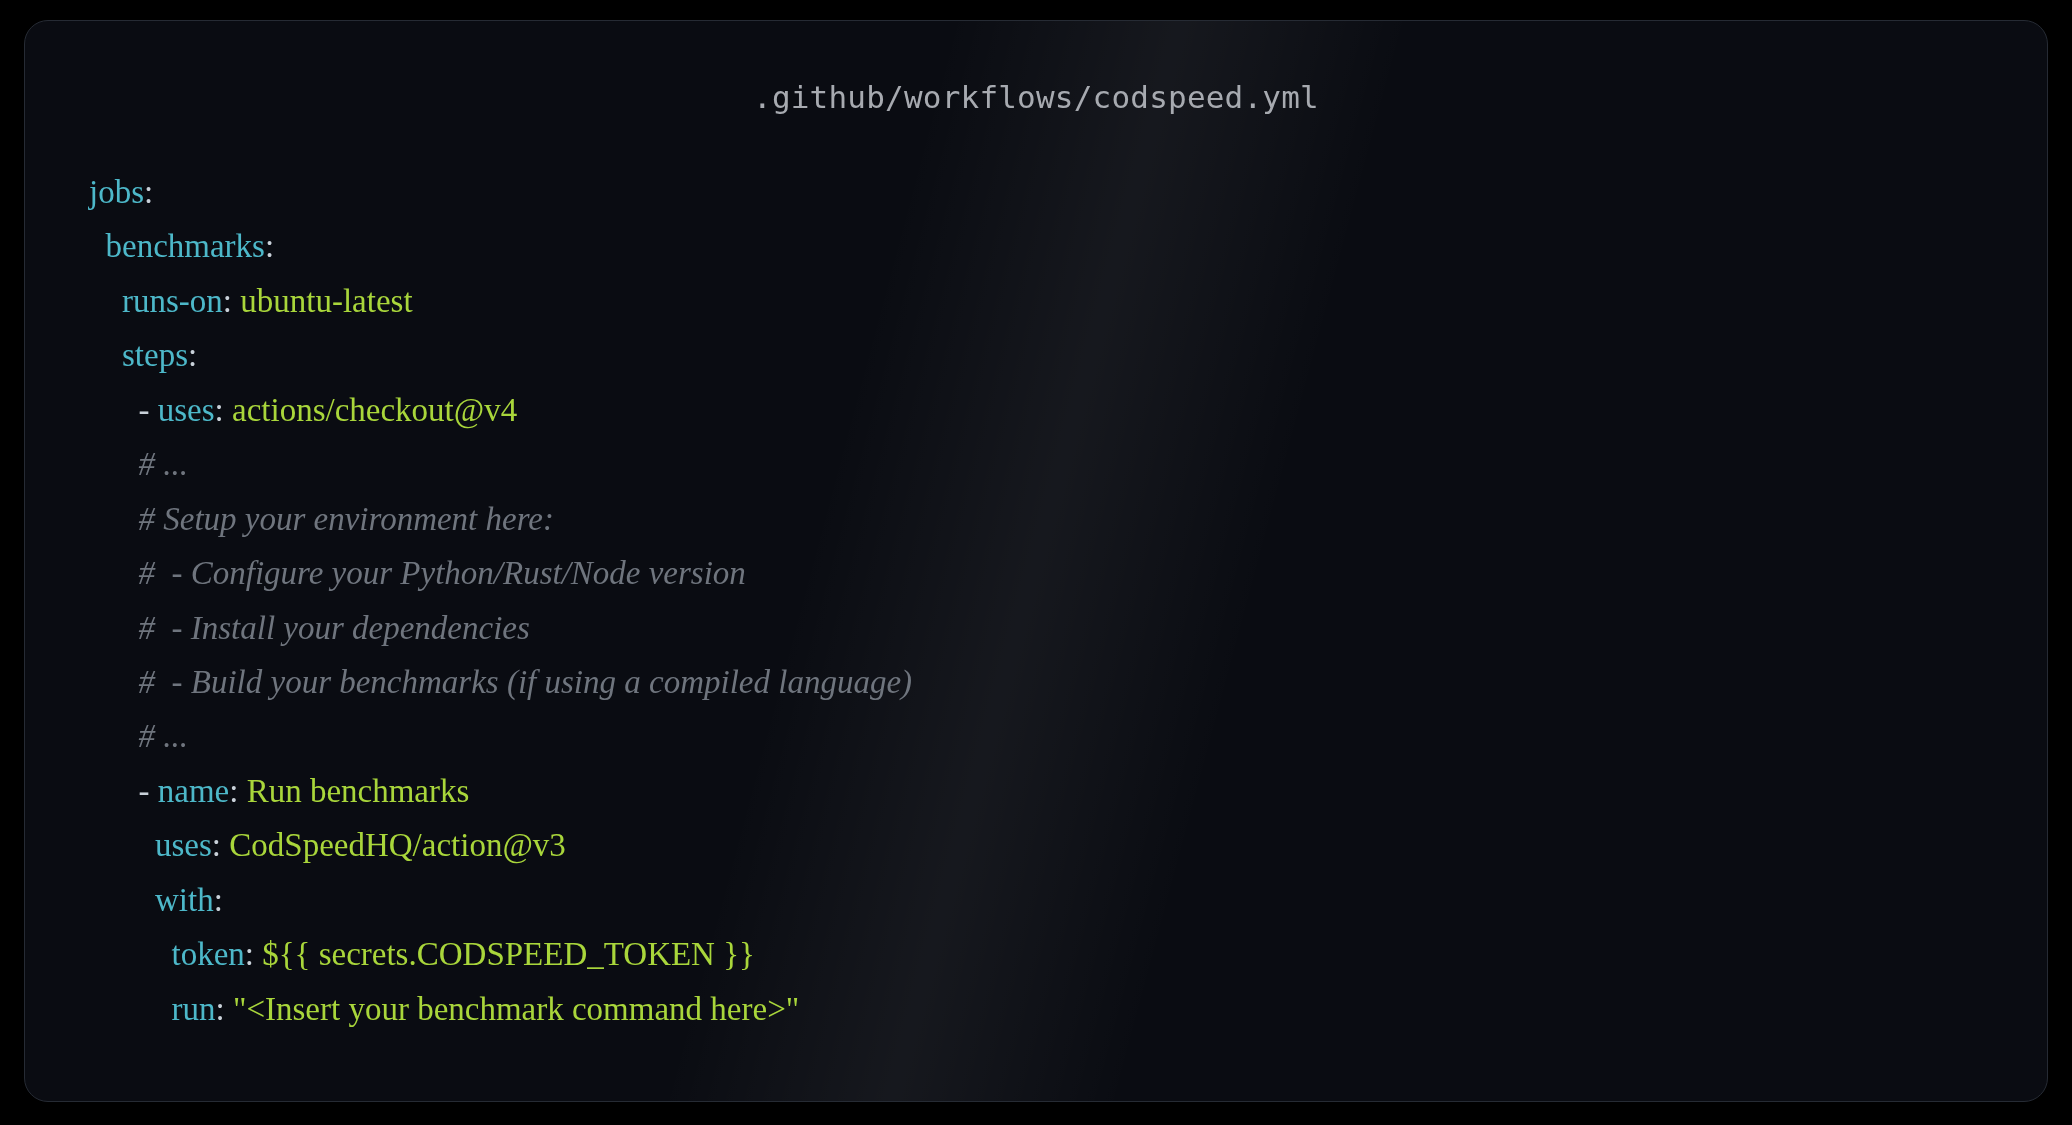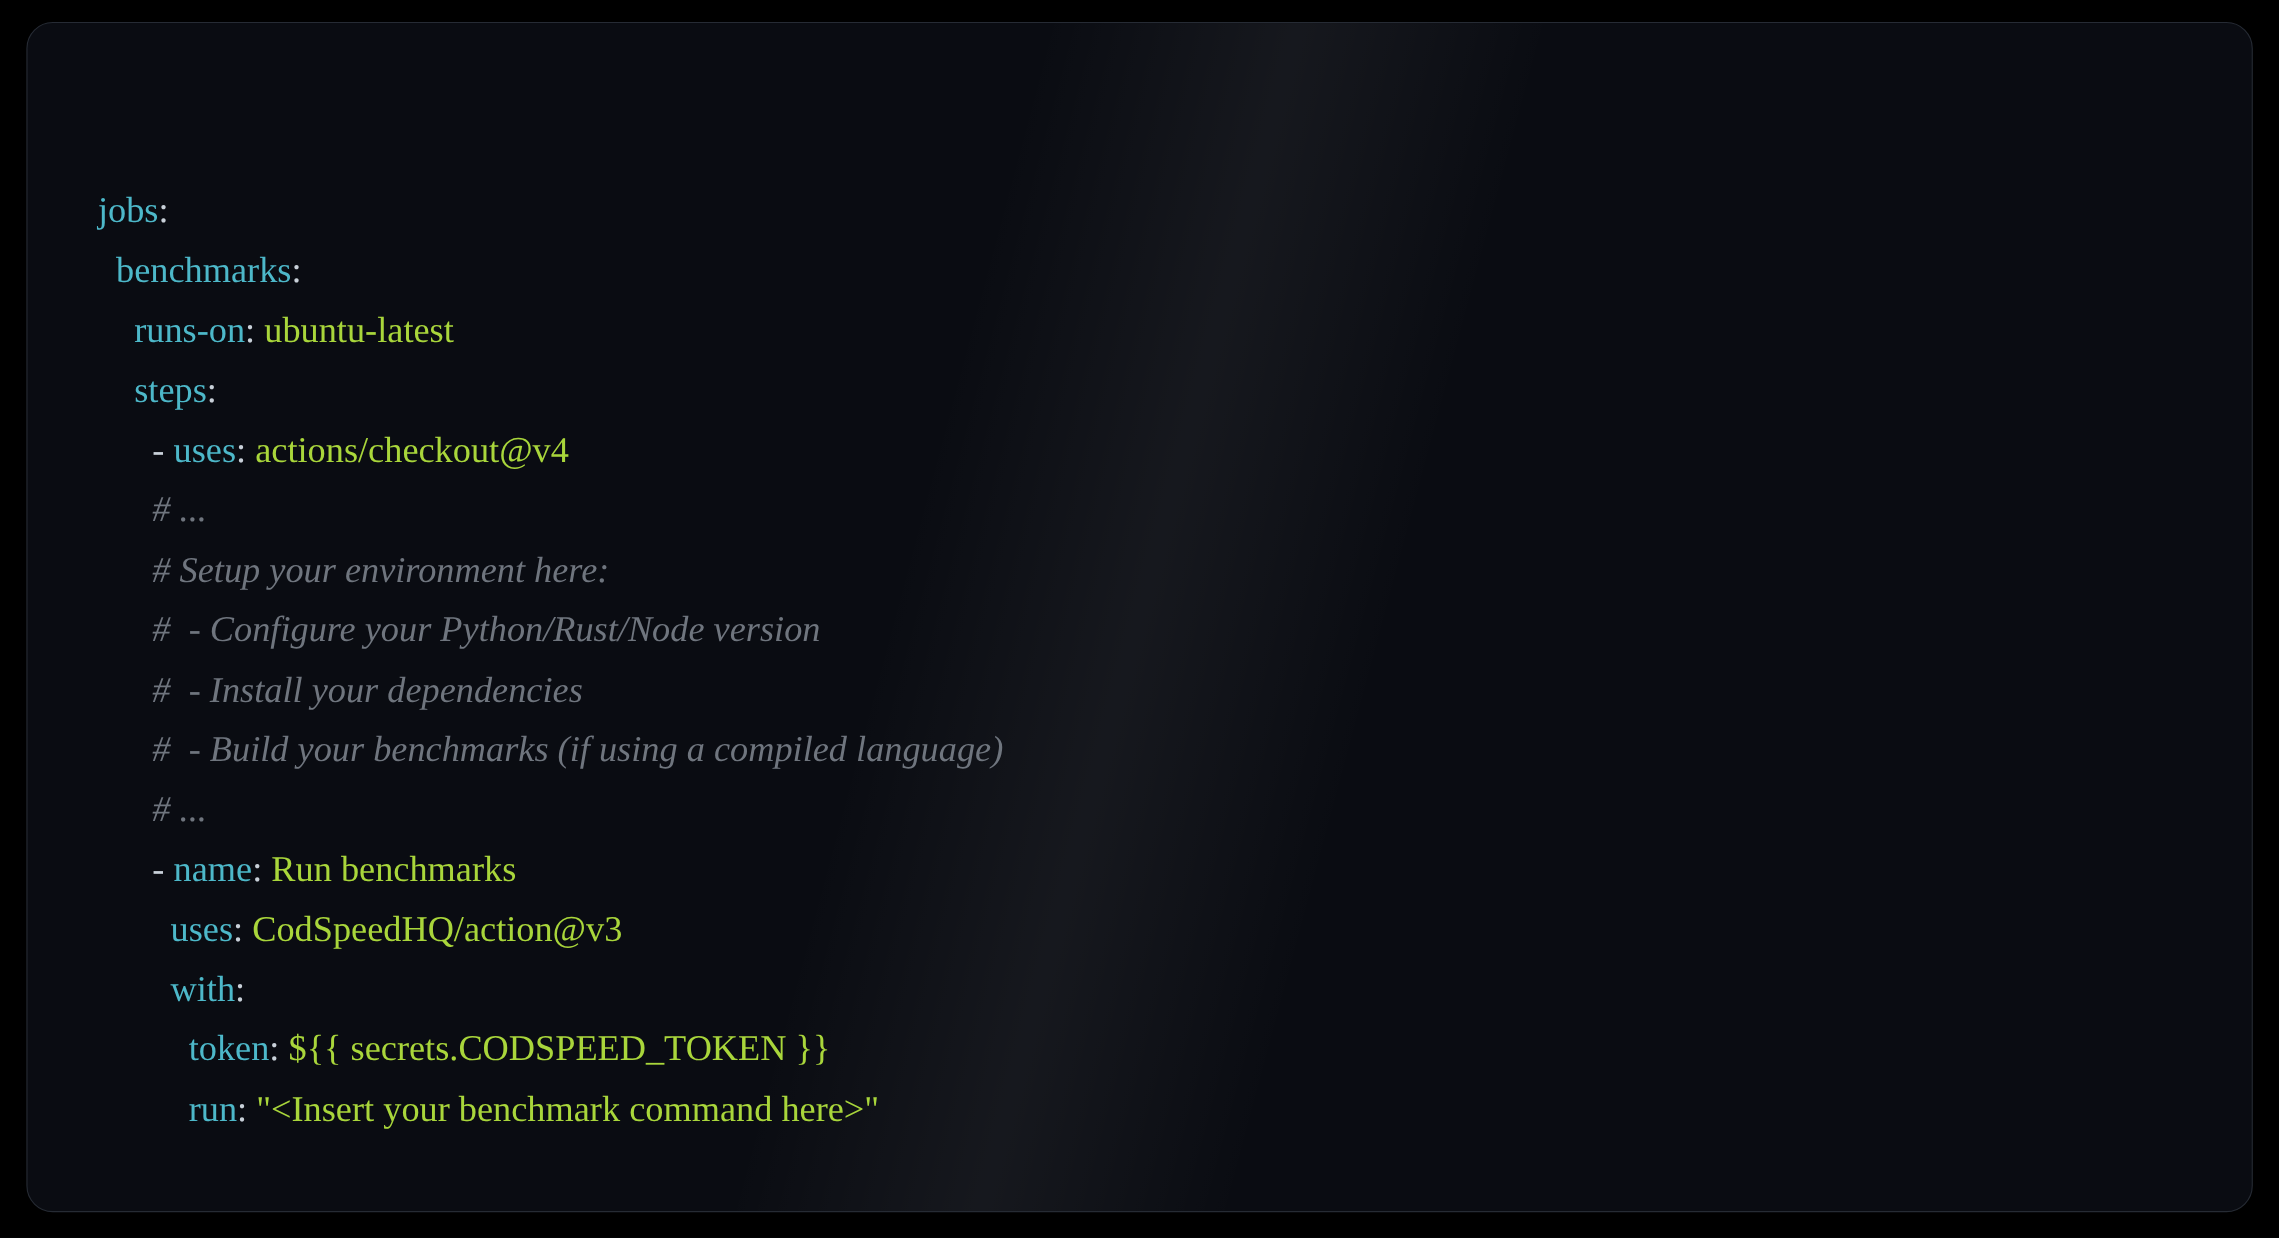--- a/index.html
+++ b/index.html
@@ -59,20 +59,21 @@
   .p   { color: #c9d1d9; }   
   .s   { color: #a9d63b; }   
   .cmt { color: #6f757e; font-style: italic; } 
 </style>
 </head>
 <body>
 
 <div class="card">
   <div class="sheen"></div>
 
+  <div class="filename">.github/workflows/codspeed.yml</div>
 
   <pre class="code"><span class="k">jobs</span><span class="p">:</span>
   <span class="k">benchmarks</span><span class="p">:</span>
     <span class="k">runs-on</span><span class="p">:</span> <span class="s">ubuntu-latest</span>
     <span class="k">steps</span><span class="p">:</span>
       <span class="p">- </span><span class="k">uses</span><span class="p">:</span> <span class="s">actions/checkout@v4</span>
       <span class="cmt"># ...</span>
       <span class="cmt"># Setup your environment here:</span>
       <span class="cmt">#  - Configure your Python/Rust/Node version</span>
       <span class="cmt">#  - Install your dependencies</span>

